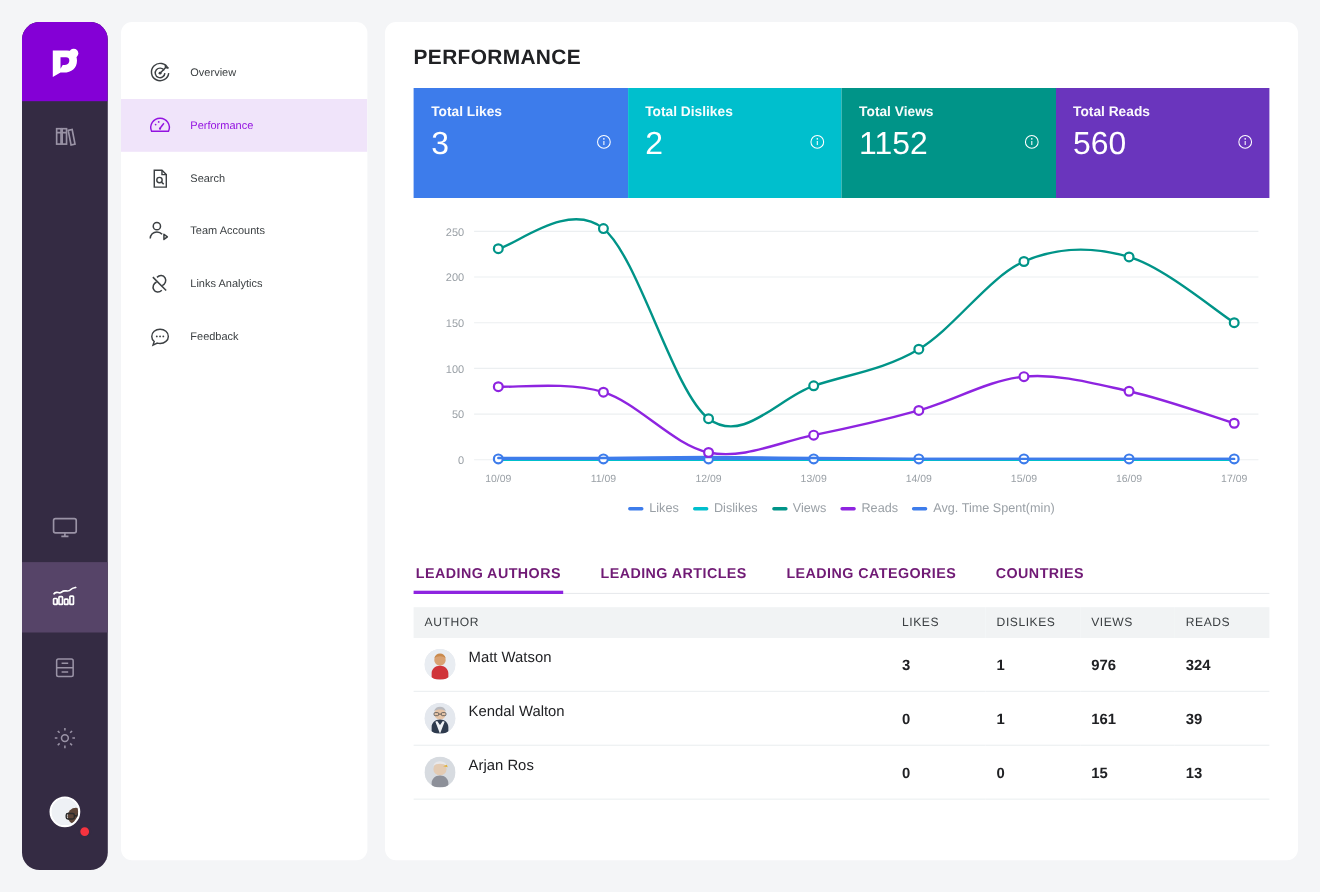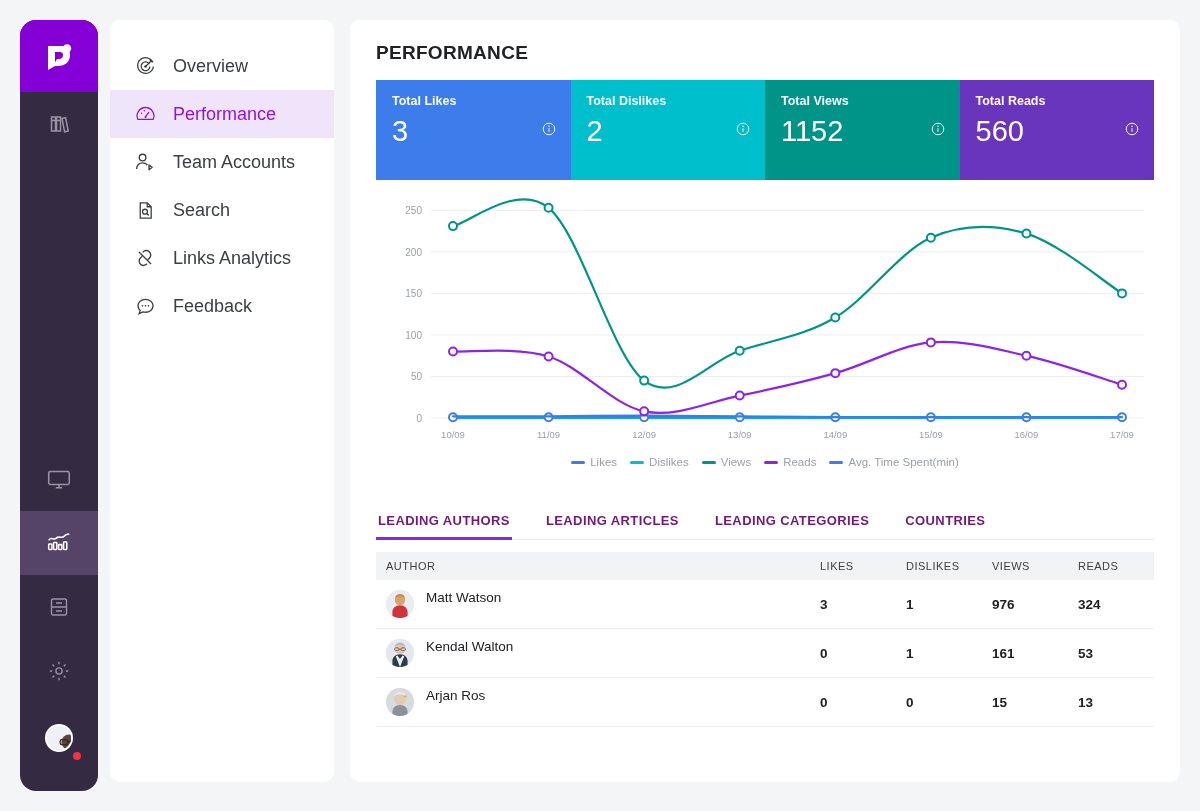--- a/index.html
+++ b/index.html
@@ -62,21 +62,21 @@
     background: #ffffff;
     border-radius: 10px;
     padding-top: 22px;
     overflow: hidden;
   }
   .nav-item {
     display: flex; align-items: center;
     height: 48px; padding-left: 23px;
     cursor: pointer;
     color: #3c4043;
-    font-size: 18px;
+    font-size: 10px;
   }
   .nav-item .nav-icon {
     width: 24px; height: 24px; margin-right: 16px;
     display: flex; align-items: center; justify-content: center;
     flex: 0 0 24px;
   }
   .nav-item.active {
     background: #f0e4fa;
     color: #9312e0;
   }
@@ -251,39 +251,39 @@
           <circle cx="12" cy="14.8" r="1.2" fill="#9312e0" stroke="none"></circle>
           <circle cx="7.4" cy="10.6" r=".9" fill="#9312e0" stroke="none"></circle>
           <circle cx="10.6" cy="7.8" r=".9" fill="#9312e0" stroke="none"></circle>
         </svg>
       </span>
       <span>Performance</span>
     </div>
 
     <div class="nav-item">
       <span class="nav-icon">
-        <svg width="22" height="22" viewBox="0 0 24 24" fill="none" stroke="#3c4043" stroke-width="1.5">
-          <circle cx="9.4" cy="7.2" r="3.6"></circle>
-          <path d="M2.8 19.5c0-3.9 3-6.6 6.6-6.6 2.1 0 4 .9 5.2 2.4"></path>
-          <path d="M16.4 15.2l3.4 2.6-3.4 2.6z" stroke-linejoin="round"></path>
-        </svg>
-      </span>
-      <span>Team Accounts</span>
-    </div>
-
-    <div class="nav-item">
-      <span class="nav-icon">
         <svg width="21" height="21" viewBox="0 0 24 24" fill="none" stroke="#3c4043" stroke-width="1.5">
           <path d="M6 3.2h8l4.5 4.5v13H6z"></path>
           <path d="M14 3.2v4.5h4.5"></path>
           <circle cx="11.4" cy="13.4" r="2.8"></circle>
           <path d="M13.5 15.5l2.3 2.3"></path>
         </svg>
       </span>
       <span>Search</span>
+    </div>
+
+    <div class="nav-item">
+      <span class="nav-icon">
+        <svg width="22" height="22" viewBox="0 0 24 24" fill="none" stroke="#3c4043" stroke-width="1.5">
+          <circle cx="9.4" cy="7.2" r="3.6"></circle>
+          <path d="M2.8 19.5c0-3.9 3-6.6 6.6-6.6 2.1 0 4 .9 5.2 2.4"></path>
+          <path d="M16.4 15.2l3.4 2.6-3.4 2.6z" stroke-linejoin="round"></path>
+        </svg>
+      </span>
+      <span>Team Accounts</span>
     </div>
 
     <div class="nav-item">
       <span class="nav-icon">
         <svg width="22" height="22" viewBox="0 0 24 24" fill="none" stroke="#3c4043" stroke-width="1.5">
           <path d="M9.5 5.6c2.7-2.6 6.4-2.2 8 .6 1.6 2.8.2 6.2-2.8 7.6"></path>
           <path d="M14.3 18.4c-2.7 2.6-6.4 2.2-8-.6-1.6-2.8-.2-6.2 2.8-7.6"></path>
           <path d="M5.4 5.4l13.2 13.2"></path>
         </svg>
       </span>
@@ -481,21 +481,21 @@
                   <rect x="15.2" y="8.8" width="4.2" height="2.8" rx="1" fill="none" stroke="#4a4a4a" stroke-width=".7"></rect>
                   <path d="M12.8 10.2h2.4" stroke="#4a4a4a" stroke-width=".7"></path>
                 </svg>
               </span>
               <span class="author-name">Kendal Walton</span>
             </span>
           </td>
           <td>0</td>
           <td>1</td>
           <td>161</td>
-          <td>53</td>
+          <td>39</td>
         </tr>
         <tr>
           <td>
             <span class="author-cell">
               <span class="avatar-sm">
                 <svg width="28" height="28" viewBox="0 0 28 28">
                   <rect width="28" height="28" fill="#d7dbe0"></rect>
                   <circle cx="14" cy="11" r="6" fill="#e3cbb3"></circle>
                   <path d="M14 17c-4.6 0-7.6 3.2-7.6 6.9V28h15.2v-4.1c0-3.7-3-6.9-7.6-6.9z" fill="#8d9099"></path>
                   <path d="M7.8 8.4c.9-3 3-4.4 6.2-4.4s5.3 1.4 6.2 4.4c-1.6-1.4-3.7-2-6.2-2s-4.6.6-6.2 2z" fill="#e8e8ea"></path>

